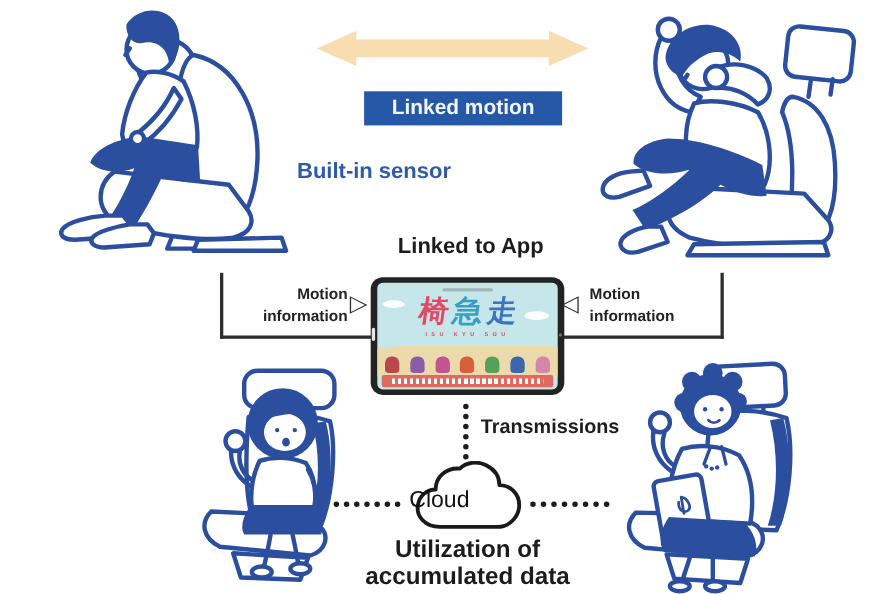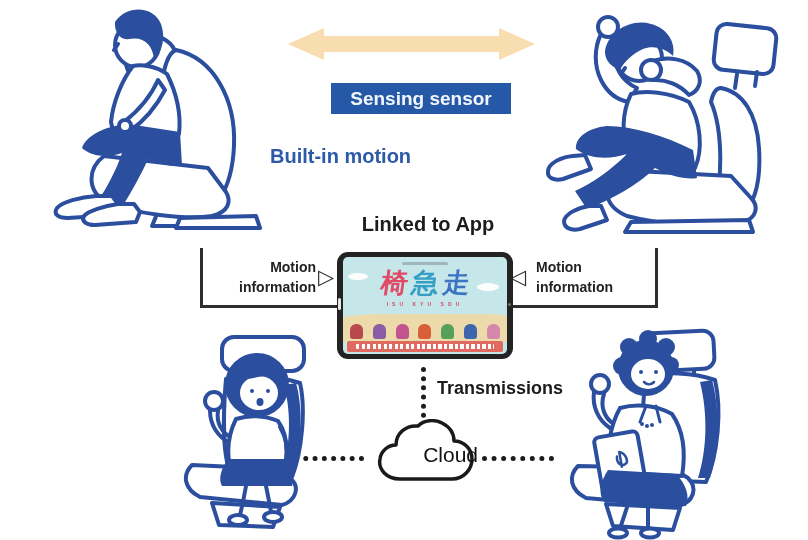--- a/index.html
+++ b/index.html
@@ -46,42 +46,42 @@
   .racer{display:inline-block;width:13px;height:15px;border-radius:6px 6px 3px 3px;}
   .banner{position:absolute;left:4px;right:4px;bottom:2px;height:11px;background:#e06a60;border-radius:2px;}
   .banner .marks{display:block;margin:3px auto 0;width:88%;height:4.5px;border-radius:1px;
     background:repeating-linear-gradient(90deg,#fff 0 3px,rgba(255,255,255,0) 3px 5.5px);}
 
   
   .dot-v{left:421px;top:367px;width:0;height:60px;border-left:5px dotted #1c1c1c;}
   .dot-h{height:0;border-top:5px dotted #1c1c1c;}
   .trans{left:437px;top:378px;font-size:18px;font-weight:700;}
   .cloud-wrap{left:372px;top:419px;width:106px;height:68px;}
-  .cloud-label{left:372px;top:443px;width:106px;text-align:right;font-size:21px;font-weight:500;color:#111;}
+  .cloud-label{left:372px;top:443px;width:106px;text-align:left;font-size:21px;font-weight:500;color:#111;}
   .caption{left:275px;top:486px;width:300px;text-align:center;font-size:22px;font-weight:700;line-height:25px;}
 
   
   .figA{left:30px;top:0;width:250px;height:238px;}
   .figB{left:545px;top:10px;width:250px;height:227px;}
   .figC{left:172px;top:333px;width:178px;height:198px;}
   .figD{left:548px;top:322px;width:205px;height:218px;}
   .fig{stroke:#2b4f9e;stroke-width:4;fill:none;stroke-linecap:round;stroke-linejoin:round;}
 </style>
 </head>
 <body>
 
 <div class="stage">
 
 
   <svg class="abs arrow-svg" viewBox="0 0 255 40">
     <path d="M4 20 L40 4 L40 12 L215 12 L215 4 L251 20 L215 36 L215 28 L40 28 L40 36 Z" fill="#f8ddb0"></path>
   </svg>
 
-  <div class="abs sensing-box">Sensing sensor</div>
-  <div class="abs builtin">Built-in motion</div>
+  <div class="abs sensing-box">Linked motion</div>
+  <div class="abs builtin">Built-in sensor</div>
 
   <svg class="abs figA fig" viewBox="0 0 250 238">
     <path d="M97 68 C91 52 99 40 115 37 C131 34 144 42 147 57 C150 72 141 83 126 86 C111 89 102 81 97 68 Z" fill="#fff"></path>
     <path d="M146 50 C184 58 206 100 204 146 C202 190 186 216 148 226 L122 226 C140 186 147 116 133 76 C136 60 140 52 146 50 Z" fill="#fff"></path>
     <path d="M74 156 C58 168 56 190 76 202 C104 214 156 220 182 216 C198 212 202 202 196 192 L178 168 Z" fill="#fff"></path>
     <path d="M150 218 L226 216 L230 228 L146 228 Z" fill="#fff"></path>
     <circle cx="107" cy="45" r="22" fill="#fff"></circle>
     <path d="M85 22 C97 4 124 6 131 24 C136 38 132 52 124 60 C123 44 113 36 99 39 C90 41 84 31 85 22 Z" fill="#2b4f9e" stroke="none"></path>
     <path d="M88 44 L84 50"></path>
     <path d="M103 66 C92 80 83 102 81 122 L85 140 L149 134 C151 116 147 94 137 74 C126 66 111 64 103 66 Z" fill="#fff"></path>
@@ -159,20 +159,24 @@
   <div class="abs trans">Transmissions</div>
 
   <svg class="abs cloud-wrap" viewBox="0 0 106 68">
     <path d="M28 60 C14 60 6 50 8 40 C9 32 16 26 24 26 C24 14 34 6 46 7 C52 1 62 0 70 4 C78 8 82 14 82 22 C92 22 100 30 100 40 C100 50 92 60 80 60 Z" fill="#fff" stroke="#1a1a1a" stroke-width="3.5" stroke-linejoin="round"></path>
   </svg>
   <div class="abs cloud-label">Cloud</div>
 
   <div class="abs dot-h" style="left:294px;top:456px;width:70px;"></div>
   <div class="abs dot-h" style="left:482px;top:456px;width:72px;"></div>
 
+  <div class="abs caption">
+    <span>Utilization of</span><br>
+    <span>accumulated data</span>
+  </div>
 
   <svg class="abs figC fig" viewBox="0 0 178 198">
     <rect x="50" y="4" width="82" height="34" rx="12" fill="#fff"></rect>
     <path d="M82 38 L82 46 M100 38 L100 46"></path>
     <path d="M54 46 C50 92 52 128 60 144 L120 144 C130 118 134 76 128 50 C104 42 74 42 54 46 Z" fill="#fff"></path>
     <path d="M112 52 C120 82 118 116 109 142 L121 142 C130 114 131 74 124 50 Z" fill="#2b4f9e" stroke="none"></path>
     <path d="M20 132 C10 142 12 156 28 164 L110 172 C124 168 128 154 119 146 L104 136 Z" fill="#fff"></path>
     <path d="M40 170 L108 174 L101 194 L47 192 Z" fill="#fff"></path>
     <circle cx="42" cy="68" r="9" fill="#fff"></circle>
     <path d="M46 78 C44 90 50 100 60 105 M38 78 C38 92 46 104 58 110"></path>

